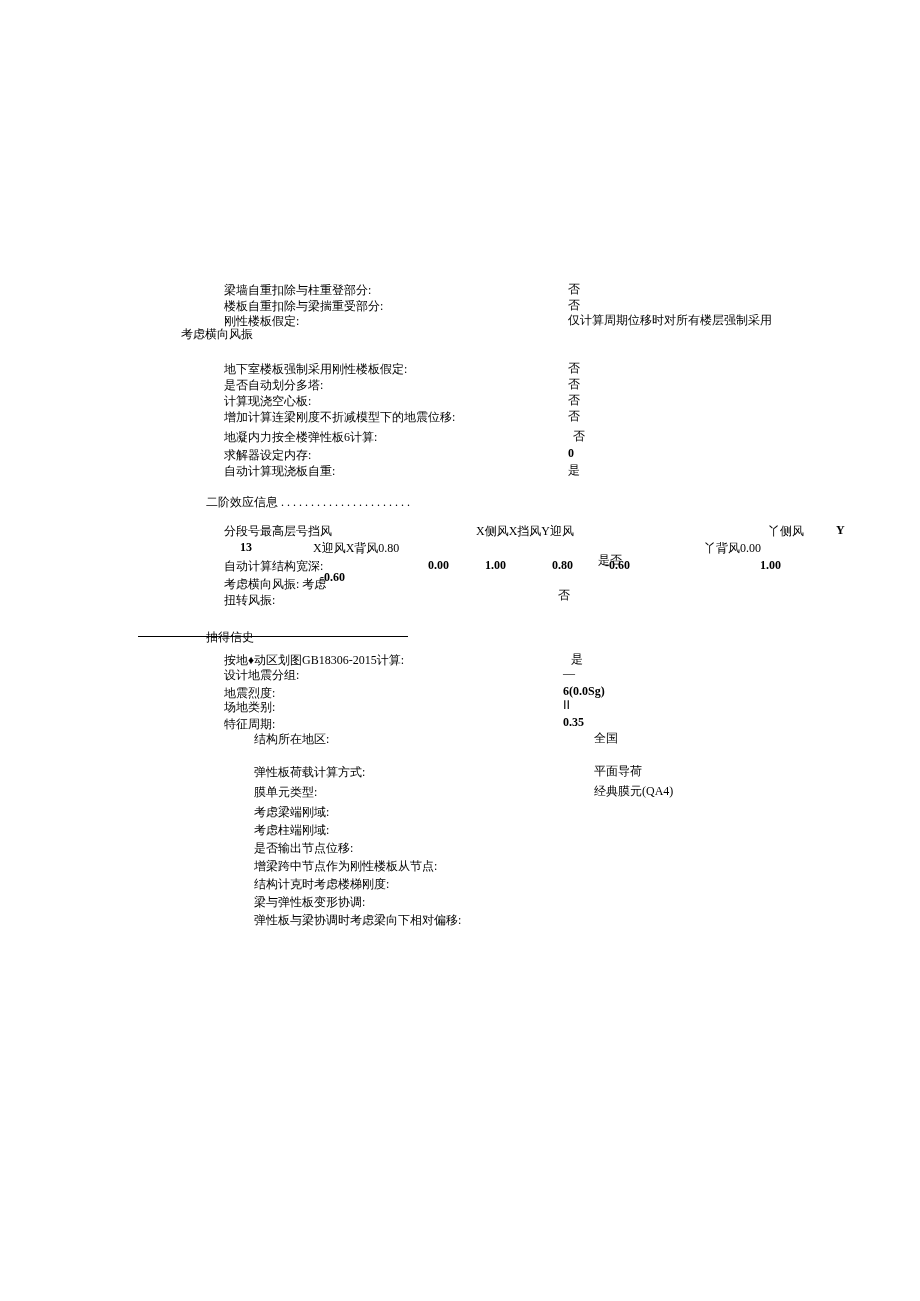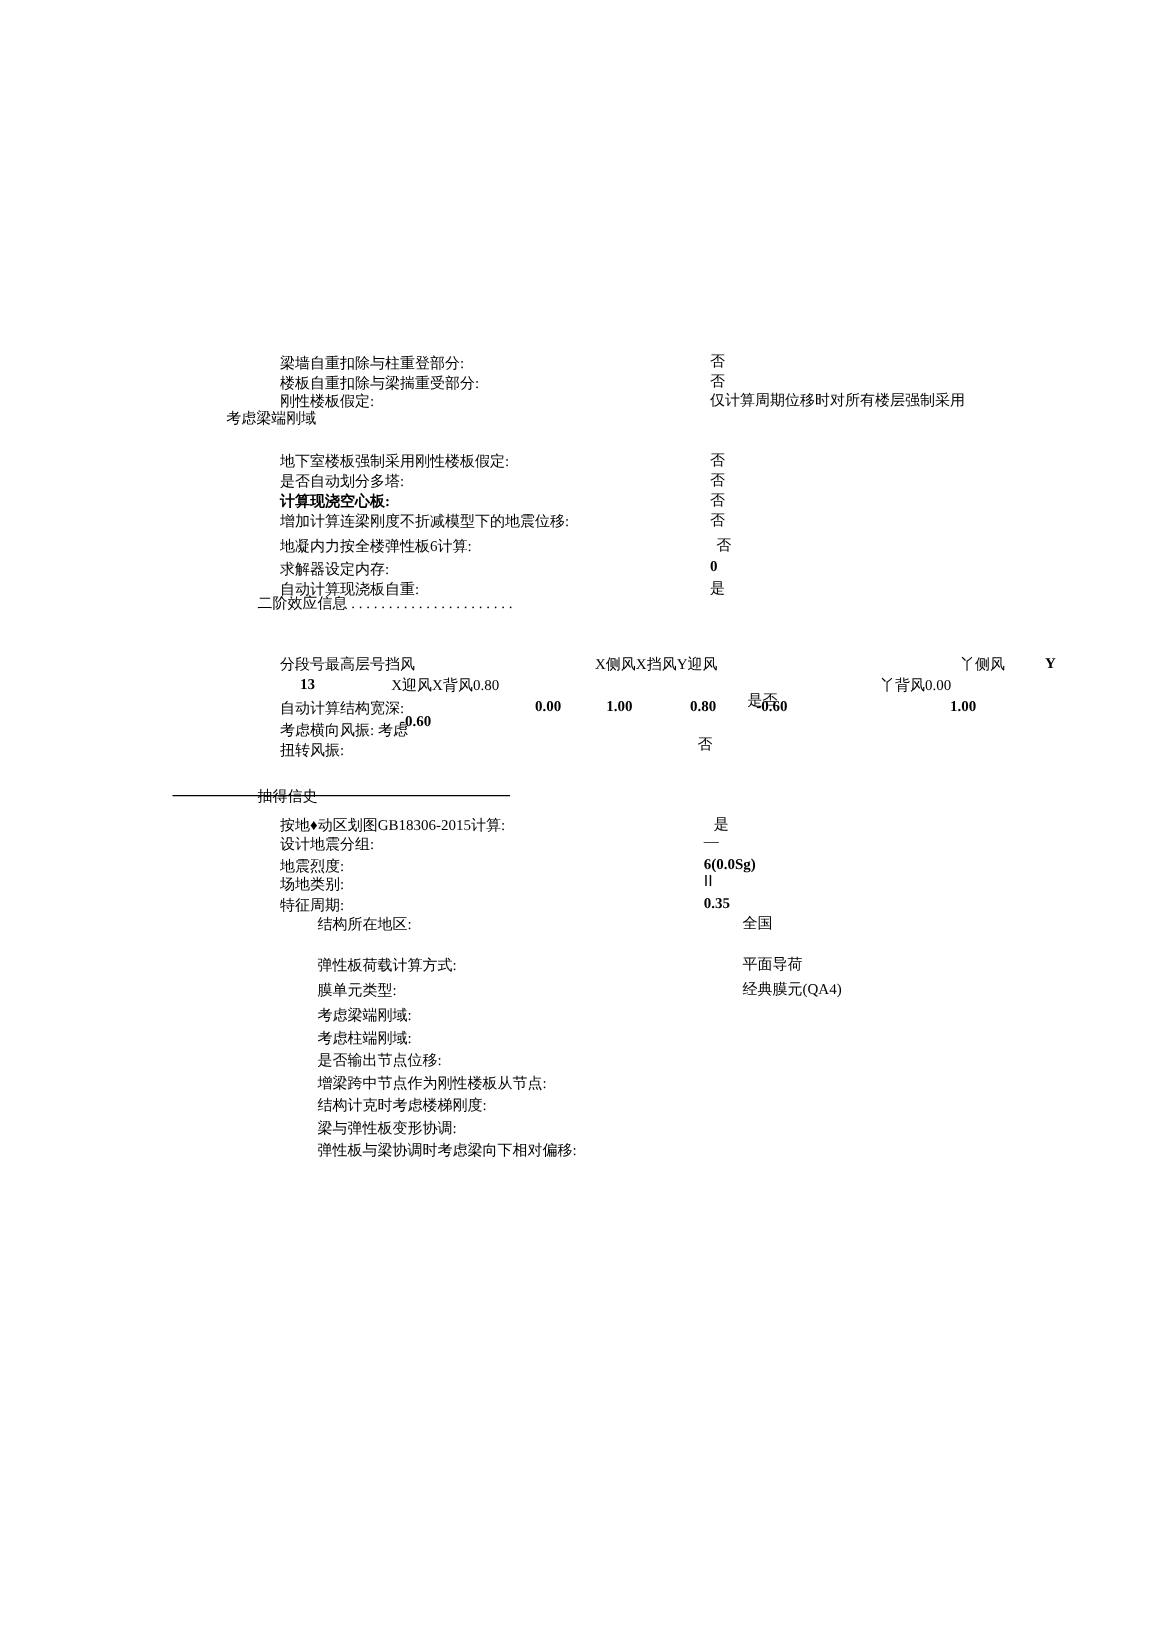--- a/index.html
+++ b/index.html
@@ -22,27 +22,27 @@
   .val { position: absolute; }
   .bold { font-weight: bold; }
 
   
   #r1  { top: 281px; }
   #r2  { top: 297px; }
   #r3  { top: 312px; }
   #r3b { position:absolute; left:181px; top:326px; }
   #r4  { top: 360px; }
   #r5  { top: 376px; }
-  #r6  { top: 392px; font-weight: bold; }
+  #r6  { top: 392px; }
   #r7  { top: 408px; }
   #r8  { top: 428px; }
   #r9  { top: 446px; }
   #r10 { top: 462px; }
 
-  #secorder { position:absolute; left:206px; top:474px;text-align:center; }
+  #secorder { position:absolute; left:206px; top:494px;text-align:center; }
   #wl1 { left:224px;text-align:center; }
   #wl2 { left:313px; }
   #wl3 { left:476px; }
   #wl4 { left:704px; }
   #wl5 { left:768px; }
   #wl6 { left:836px; font-weight:bold; }
   #wv0 { left:240px; font-weight:bold; } 
   
 
   #autow { position:absolute; left:224px; top:558px; }
@@ -93,21 +93,21 @@
 
   <div id="r2" class="indent-block row">
     <span class="label">楼板自重扣除与梁揣重受部分:</span>
   </div>
   <span class="val" style="left:568px; top:297px;">否</span>
 
   <div id="r3" class="indent-block row">
     <span class="label">刚性楼板假定:</span>
   </div>
   <span class="val" style="left:568px; top:312px;">仅计算周期位移时对所有楼层强制采用</span>
-  <span id="r3b">考虑梁端刚域</span>
+  <span id="r3b">考虑横向风振</span>
 
   <div id="r4" class="indent-block row">
     <span class="label">地下室楼板强制采用刚性楼板假定:</span>
   </div>
   <span class="val" style="left:568px; top:360px;">否</span>
 
   <div id="r5" class="indent-block row">
     <span class="label">是否自动划分多塔:</span>
   </div>
   <span class="val" style="left:568px; top:376px;">否</span>

